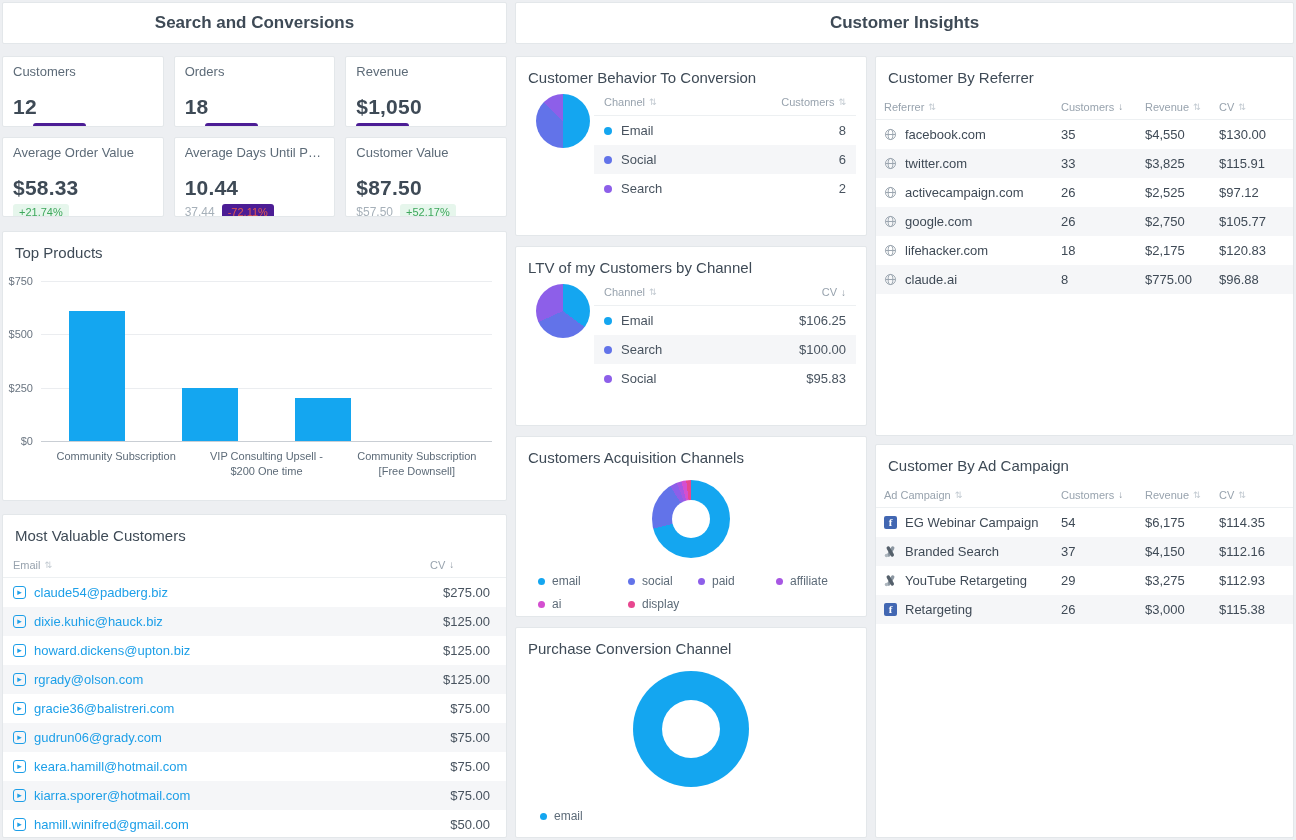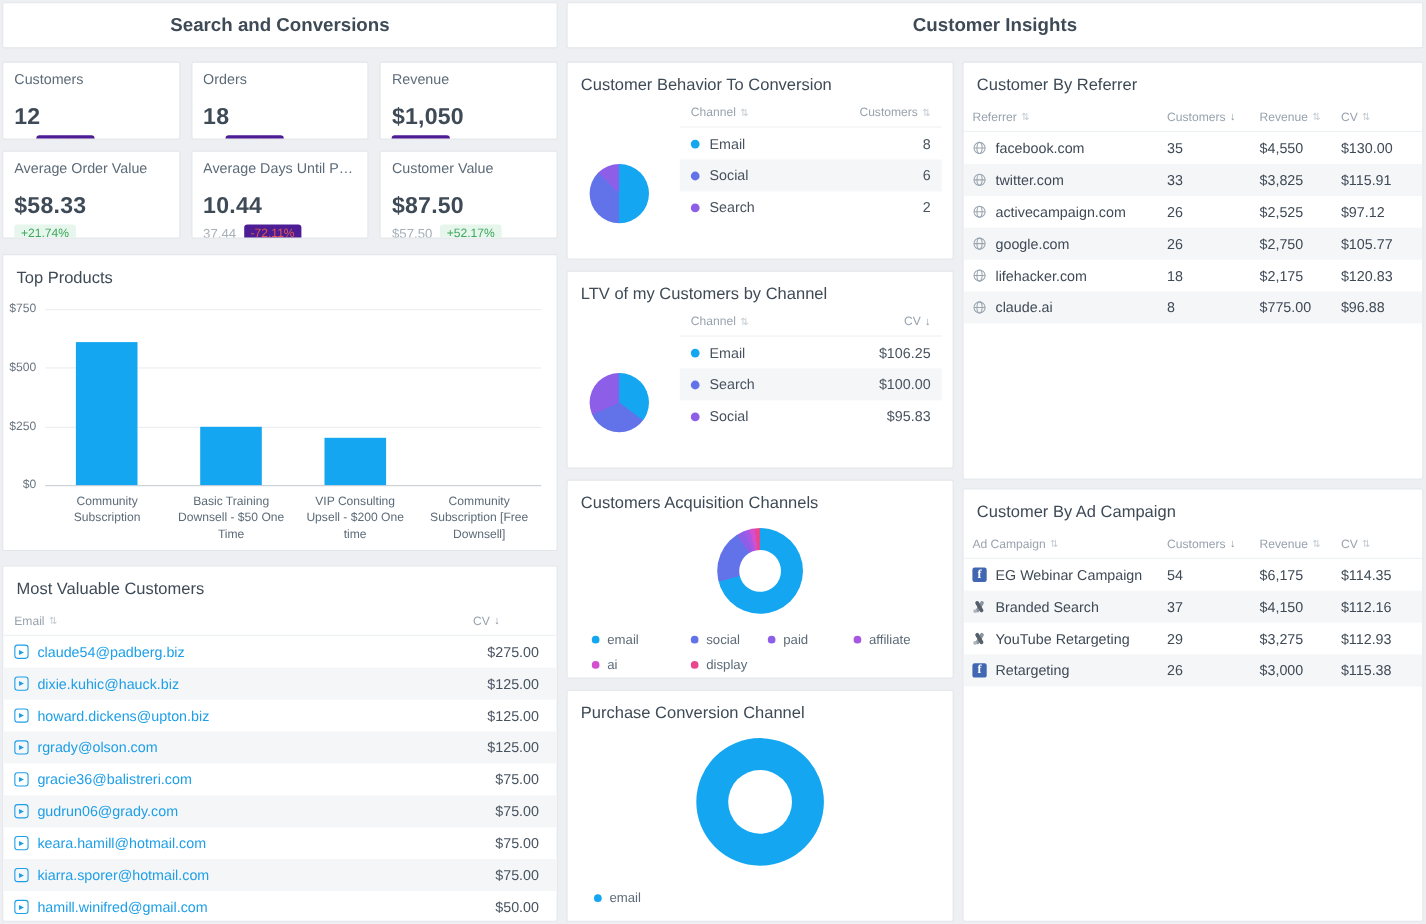--- a/index.html
+++ b/index.html
@@ -46,21 +46,21 @@
   .gridline { position: absolute; left: 0; right: 0; height: 1px; background: #ebedf0; }
   .gridline.baseline { background: #c9ced4; }
   .bar-slots { position: absolute; inset: 0; display: flex; align-items: flex-end; }
   .bar-slot { flex: 1; display: flex; justify-content: center; }
   .bar { width: 56px; }
   .bar-x { display: flex; margin: 8px 14px 0 38px; }
   .xlabel { flex: 1; text-align: center; font-size: 11px; line-height: 1.35; color: #5d6b78; padding: 0 8px; }
 
   
   .mini-card { height: 180px; flex: none; }
-  .mini-body { display: flex; align-items: flex-end; padding: 0 10px 8px 10px; gap: 28px; }
+  .mini-body { display: flex; align-items: flex-start; padding: 0 10px 8px 10px; gap: 4px; }
   .pie { width: 54px; height: 54px; border-radius: 50%; flex: none; margin-left: 10px; }
   .mini-table { flex: 1; }
   .mini-head { display: flex; justify-content: space-between; align-items: center; padding: 2px 10px 7px; border-bottom: 1px solid #edf0f2; font-size: 11px; color: #98a3ae; }
   .mini-h { display: inline-flex; align-items: center; }
   .mini-row { height: 29px; display: flex; justify-content: space-between; align-items: center; padding: 0 10px; font-size: 13px; color: #48535f; }
   .mini-row.alt, .mvc-row.alt, .wide-row.alt { background: #f5f6f8; }
   .dot { width: 8px; height: 8px; border-radius: 50%; display: inline-block; margin-right: 9px; flex: none; }
   .mini-cell-left { display: inline-flex; align-items: center; }
 
   .sort-icon { font-size: 9px; color: #c2cad1; margin-left: 4px; cursor: pointer; }
@@ -187,21 +187,20 @@
                 <div class="bar" style="height: 43px; background: rgb(20, 166, 240);"></div>
               </div>
               <div class="bar-slot">
                 <div class="bar" style="height: 0px; background: rgb(20, 166, 240);"></div>
               </div>
             </div>
           </div>
       </div>
       <div class="bar-x" id="bar-x">
           <div class="xlabel">Community Subscription</div>
-          <div class="xlabel">Basic Training Downsell - $50 One Time</div>
           <div class="xlabel">VIP Consulting Upsell - $200 One time</div>
           <div class="xlabel">Community Subscription [Free Downsell]</div>
         </div>
     </div>
 
     <div class="card table-card">
       <div class="card-title">Most Valuable Customers</div>
       <div id="table-mvc">
           <div class="mvc-head">
             <span class="mvc-h">

